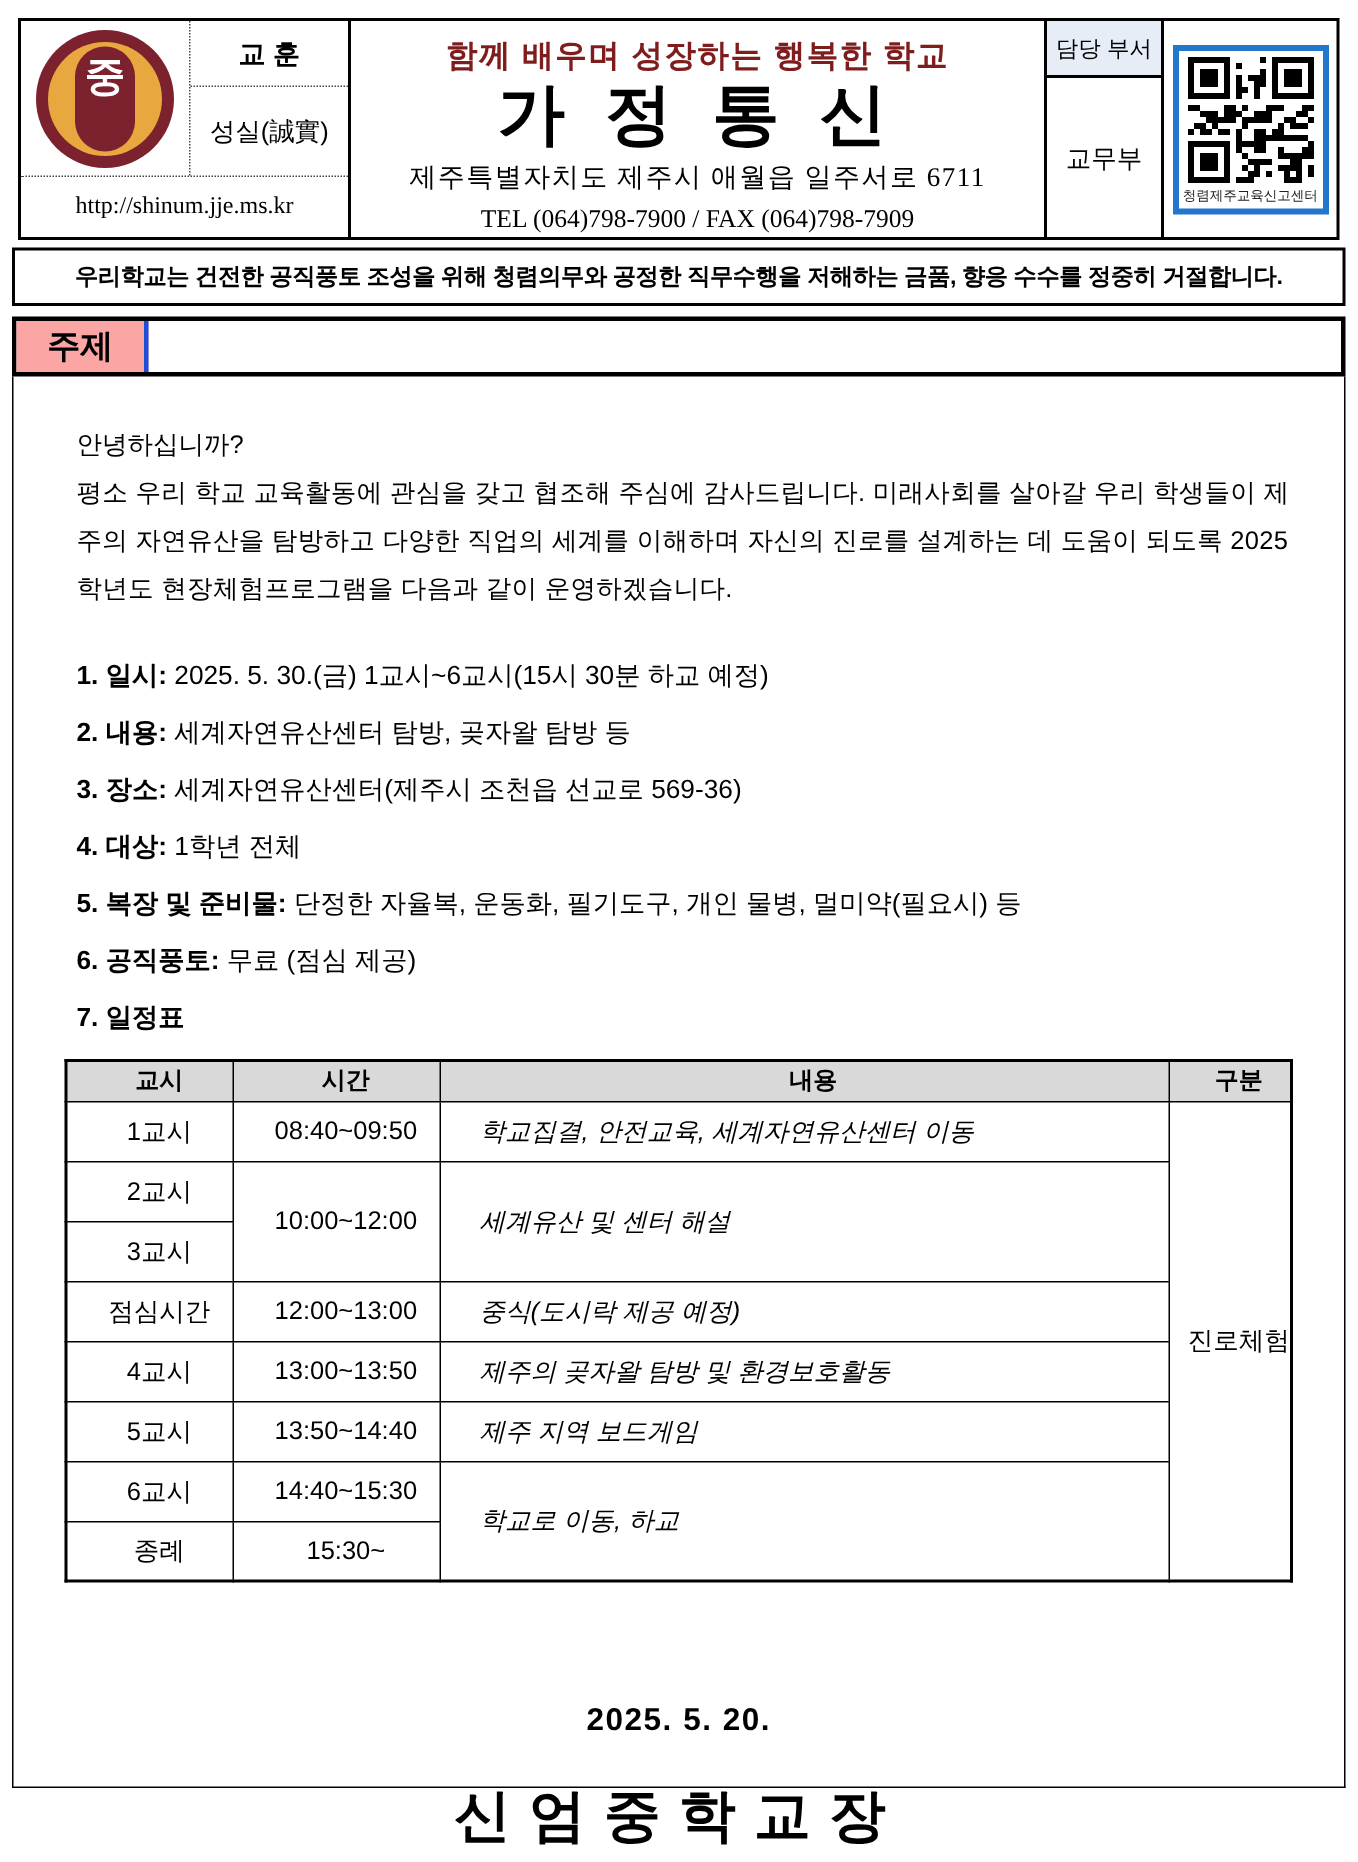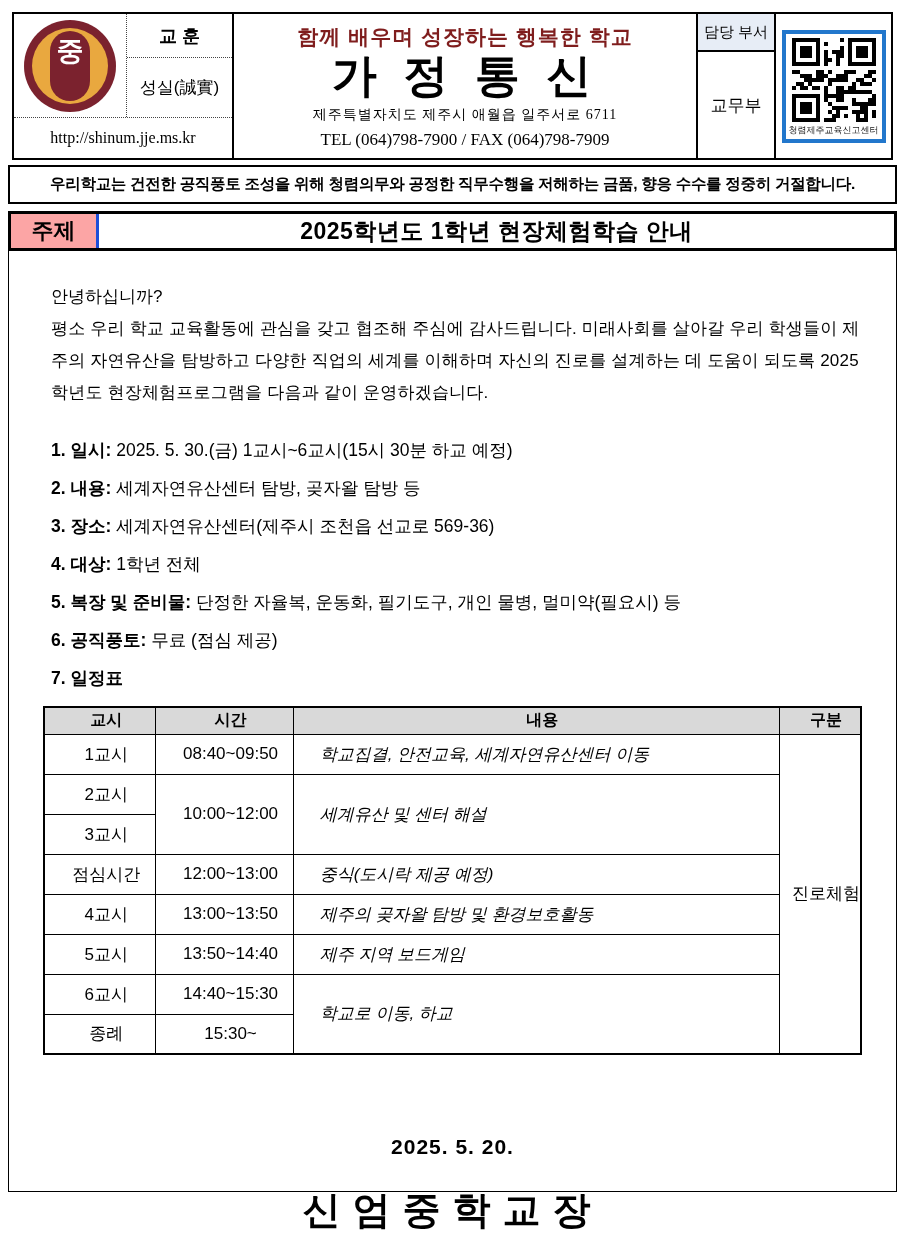--- a/index.html
+++ b/index.html
@@ -13,21 +13,21 @@
   .hdr-left-top { flex:1; display:flex; }
   .logo-cell { width:112px; display:flex; align-items:center; justify-content:center; }
   .motto-col { flex:1; border-left:1px dotted #444; display:flex; flex-direction:column; }
   .motto-label { height:44px; border-bottom:1px dotted #444; display:flex; align-items:center; justify-content:center; font-size:18px; font-weight:bold; }
   .motto-value { flex:1; display:flex; align-items:center; justify-content:center; font-size:17px; }
   .url-row { height:41px; border-top:1px dotted #444; display:flex; align-items:center; justify-content:center; font-family:"Liberation Serif", serif; font-size:16px; }
 
   .hdr-center { flex:1; border-left:2px solid #000; text-align:center; padding-top:9px; }
   .slogan { font-size:21px; font-weight:bold; color:#7f1d1d; letter-spacing:1px; }
   .main-title { font-size:45px; font-weight:bold; letter-spacing:7px; line-height:1.05; margin-top:1px; }
-  .addr { font-family:"Liberation Serif", serif; font-size:14px; margin-top:7px; letter-spacing:1px; }
+  .addr { font-family:"Liberation Serif", serif; font-size:18px; margin-top:7px; letter-spacing:1px; }
   .telfax { font-family:"Liberation Serif", serif; font-size:17px; margin-top:6px; }
 
   .hdr-dept { width:78px; border-left:2px solid #000; display:flex; flex-direction:column; }
   .dept-label { height:38px; background:#e7edf6; border-bottom:2px solid #000; display:flex; align-items:center; justify-content:center; font-size:15px; }
   .dept-value { flex:1; display:flex; align-items:center; justify-content:center; font-size:17px; }
 
   .hdr-qr { width:117px; border-left:2px solid #000; display:flex; align-items:center; justify-content:center; }
   .qr-frame { border:4px solid #2277cc; background:#fff; padding:4px 3px 2px 3px; display:flex; flex-direction:column; align-items:center; }
   .qr-frame svg { display:block; }
   .qr-caption { font-size:9px; margin-top:2px; color:#222; white-space:nowrap; }
@@ -238,21 +238,20 @@
           </svg>
         <div class="qr-caption">청렴제주교육신고센터</div>
       </div>
     </div>
   </div>
 
   <div class="notice-box">우리학교는 건전한 공직풍토 조성을 위해 청렴의무와 공정한 직무수행을 저해하는 금품, 향응 수수를 정중히 거절합니다.</div>
 
   <div class="subject-bar">
     <div class="subject-label">주제</div>
-    <div class="subject-title">2025학년도 1학년 현장체험학습 안내</div>
   </div>
 
   <div class="content-box">
     <p class="greeting">안녕하십니까?</p>
     <p class="intro">평소 우리 학교 교육활동에 관심을 갖고 협조해 주심에 감사드립니다. 미래사회를 살아갈 우리 학생들이 제주의 자연유산을 탐방하고 다양한 직업의 세계를 이해하며 자신의 진로를 설계하는 데 도움이 되도록 2025학년도 현장체험프로그램을 다음과 같이 운영하겠습니다.</p>
 
     <div class="info-list">
       <div class="info-item">
         <span class="num">1.</span>
         <span class="lbl">일시:</span>

